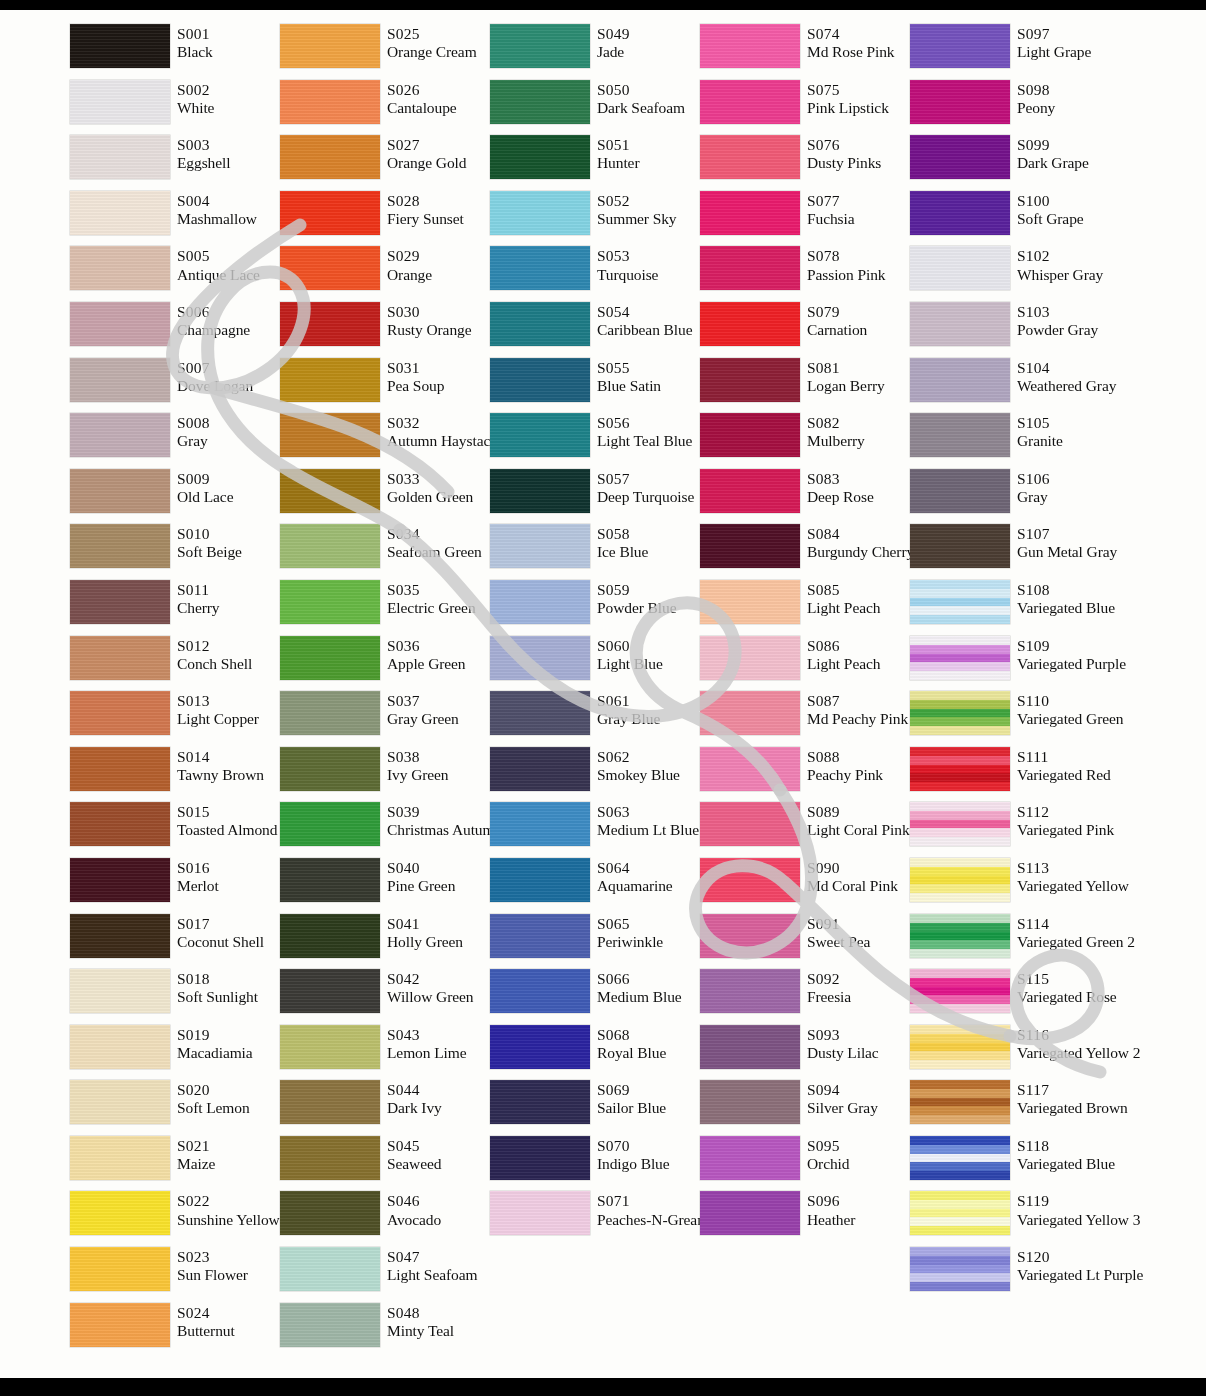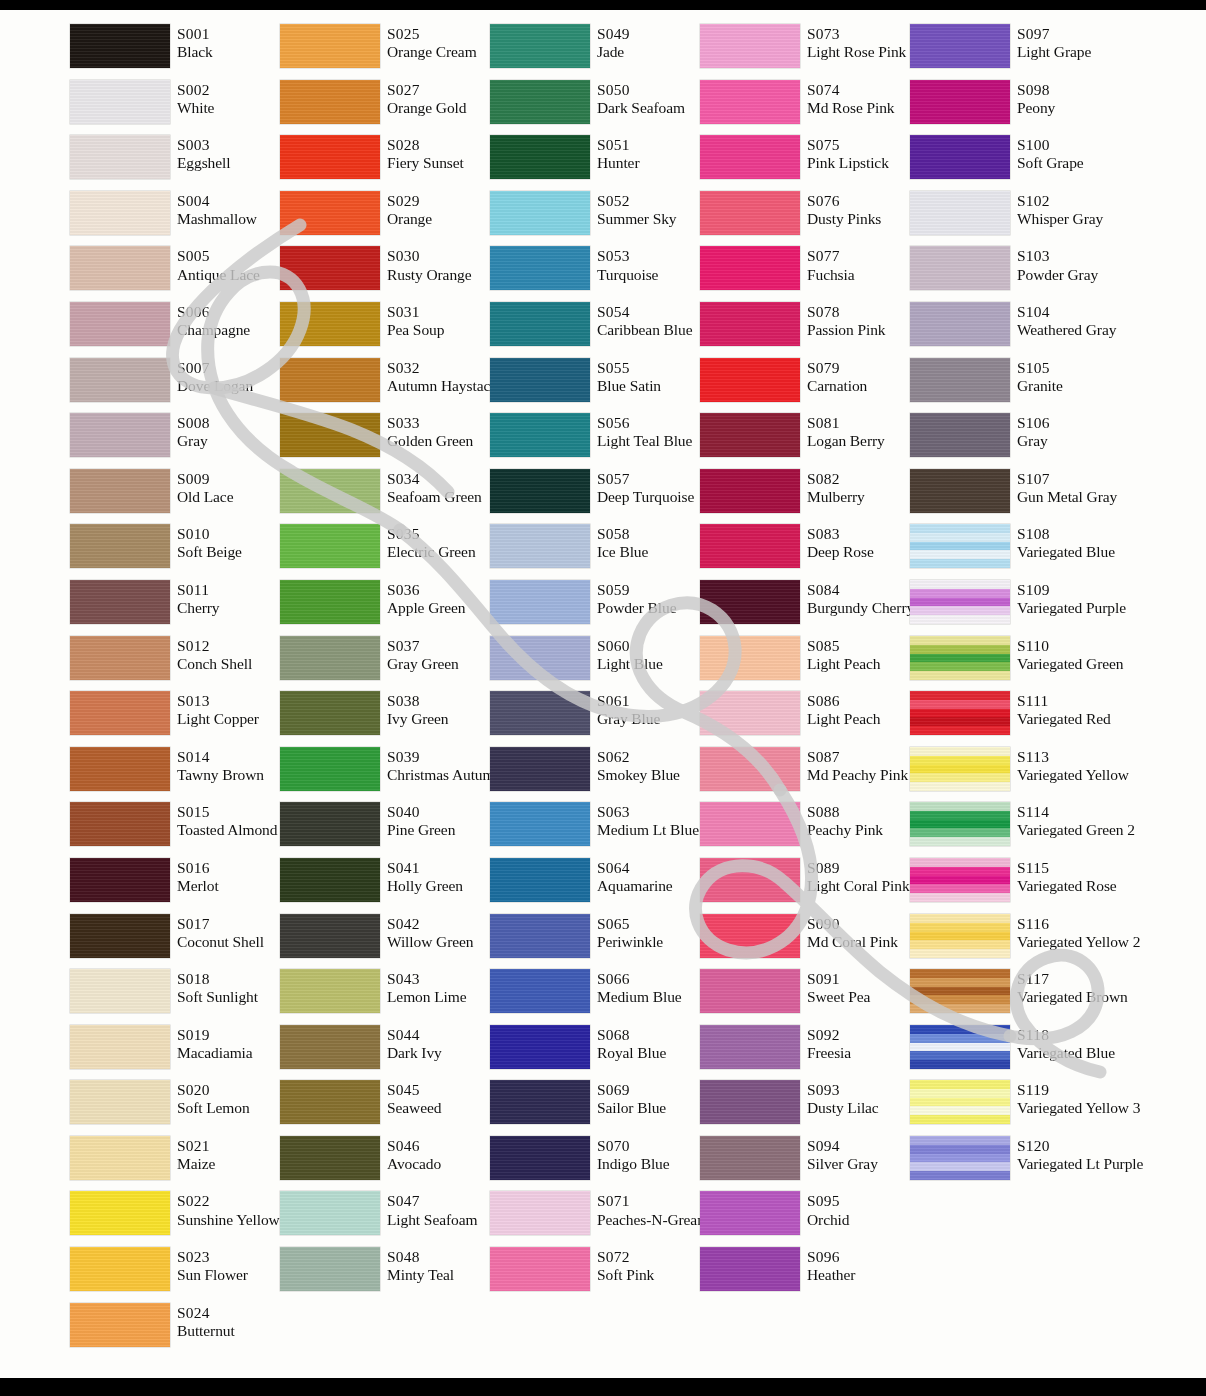--- a/index.html
+++ b/index.html
@@ -328,20 +328,29 @@
         <div class="swatch-row">
           <div class="swatch-chip" style="background: rgb(240, 163, 66);">
             <span class="tex"></span>
           </div>
           <div class="swatch-text">
             <div class="swatch-code">S025</div>
             <div class="swatch-name">Orange Cream</div>
           </div>
         </div>
         <div class="swatch-row">
+          <div class="swatch-chip" style="background: rgb(244, 134, 80);">
+            <span class="tex"></span>
+          </div>
+          <div class="swatch-text">
+            <div class="swatch-code">S026</div>
+            <div class="swatch-name">Cantaloupe</div>
+          </div>
+        </div>
+        <div class="swatch-row">
           <div class="swatch-chip" style="background: rgb(217, 130, 42);">
             <span class="tex"></span>
           </div>
           <div class="swatch-text">
             <div class="swatch-code">S027</div>
             <div class="swatch-name">Orange Gold</div>
           </div>
         </div>
         <div class="swatch-row">
           <div class="swatch-chip" style="background: rgb(238, 52, 24);">
@@ -725,41 +734,23 @@
         </div>
         <div class="swatch-row">
           <div class="swatch-chip" style="background: rgb(241, 205, 227);">
             <span class="tex"></span>
           </div>
           <div class="swatch-text">
             <div class="swatch-code">S071</div>
             <div class="swatch-name">Peaches-N-Gream</div>
           </div>
         </div>
-        <div class="swatch-row">
-          <div class="swatch-chip" style="background: rgb(242, 112, 168);">
-            <span class="tex"></span>
-          </div>
-          <div class="swatch-text">
-            <div class="swatch-code">S072</div>
-            <div class="swatch-name">Soft Pink</div>
-          </div>
-        </div>
       </div>
       <div class="swatch-column">
         <div class="swatch-row">
-          <div class="swatch-chip" style="background: rgb(242, 162, 210);">
-            <span class="tex"></span>
-          </div>
-          <div class="swatch-text">
-            <div class="swatch-code">S073</div>
-            <div class="swatch-name">Light Rose Pink</div>
-          </div>
-        </div>
-        <div class="swatch-row">
           <div class="swatch-chip" style="background: rgb(244, 91, 167);">
             <span class="tex"></span>
           </div>
           <div class="swatch-text">
             <div class="swatch-code">S074</div>
             <div class="swatch-name">Md Rose Pink</div>
           </div>
         </div>
         <div class="swatch-row">
           <div class="swatch-chip" style="background: rgb(236, 59, 143);">
@@ -964,20 +955,29 @@
         <div class="swatch-row">
           <div class="swatch-chip" style="background: rgb(192, 15, 122);">
             <span class="tex"></span>
           </div>
           <div class="swatch-text">
             <div class="swatch-code">S098</div>
             <div class="swatch-name">Peony</div>
           </div>
         </div>
         <div class="swatch-row">
+          <div class="swatch-chip" style="background: rgb(116, 18, 139);">
+            <span class="tex"></span>
+          </div>
+          <div class="swatch-text">
+            <div class="swatch-code">S099</div>
+            <div class="swatch-name">Dark Grape</div>
+          </div>
+        </div>
+        <div class="swatch-row">
           <div class="swatch-chip" style="background: rgb(89, 33, 156);">
             <span class="tex"></span>
           </div>
           <div class="swatch-text">
             <div class="swatch-code">S100</div>
             <div class="swatch-name">Soft Grape</div>
           </div>
         </div>
         <div class="swatch-row">
           <div class="swatch-chip" style="background: rgb(231, 231, 237);">
@@ -1060,20 +1060,29 @@
             <div class="swatch-name">Variegated Green</div>
           </div>
         </div>
         <div class="swatch-row">
           <div class="swatch-chip" style="background: linear-gradient(rgb(226, 38, 50) 0%, rgb(226, 38, 50) 20%, rgb(242, 80, 106) 20%, rgb(242, 80, 106) 40%, rgb(224, 23, 38) 40%, rgb(224, 23, 38) 60%, rgb(200, 17, 29) 60%, rgb(200, 17, 29) 80%, rgb(232, 36, 47) 80%, rgb(232, 36, 47) 100%);">
             <span class="tex"></span>
           </div>
           <div class="swatch-text">
             <div class="swatch-code">S111</div>
             <div class="swatch-name">Variegated Red</div>
+          </div>
+        </div>
+        <div class="swatch-row">
+          <div class="swatch-chip" style="background: linear-gradient(rgb(246, 227, 238) 0%, rgb(246, 227, 238) 20%, rgb(244, 168, 203) 20%, rgb(244, 168, 203) 40%, rgb(239, 95, 156) 40%, rgb(239, 95, 156) 60%, rgb(249, 219, 233) 60%, rgb(249, 219, 233) 80%, rgb(246, 238, 243) 80%, rgb(246, 238, 243) 100%);">
+            <span class="tex"></span>
+          </div>
+          <div class="swatch-text">
+            <div class="swatch-code">S112</div>
+            <div class="swatch-name">Variegated Pink</div>
           </div>
         </div>
         <div class="swatch-row">
           <div class="swatch-chip" style="background: linear-gradient(rgb(250, 246, 207) 0%, rgb(250, 246, 207) 20%, rgb(247, 234, 85) 20%, rgb(247, 234, 85) 40%, rgb(245, 226, 62) 40%, rgb(245, 226, 62) 60%, rgb(249, 239, 134) 60%, rgb(249, 239, 134) 80%, rgb(251, 248, 216) 80%, rgb(251, 248, 216) 100%);">
             <span class="tex"></span>
           </div>
           <div class="swatch-text">
             <div class="swatch-code">S113</div>
             <div class="swatch-name">Variegated Yellow</div>
           </div>

